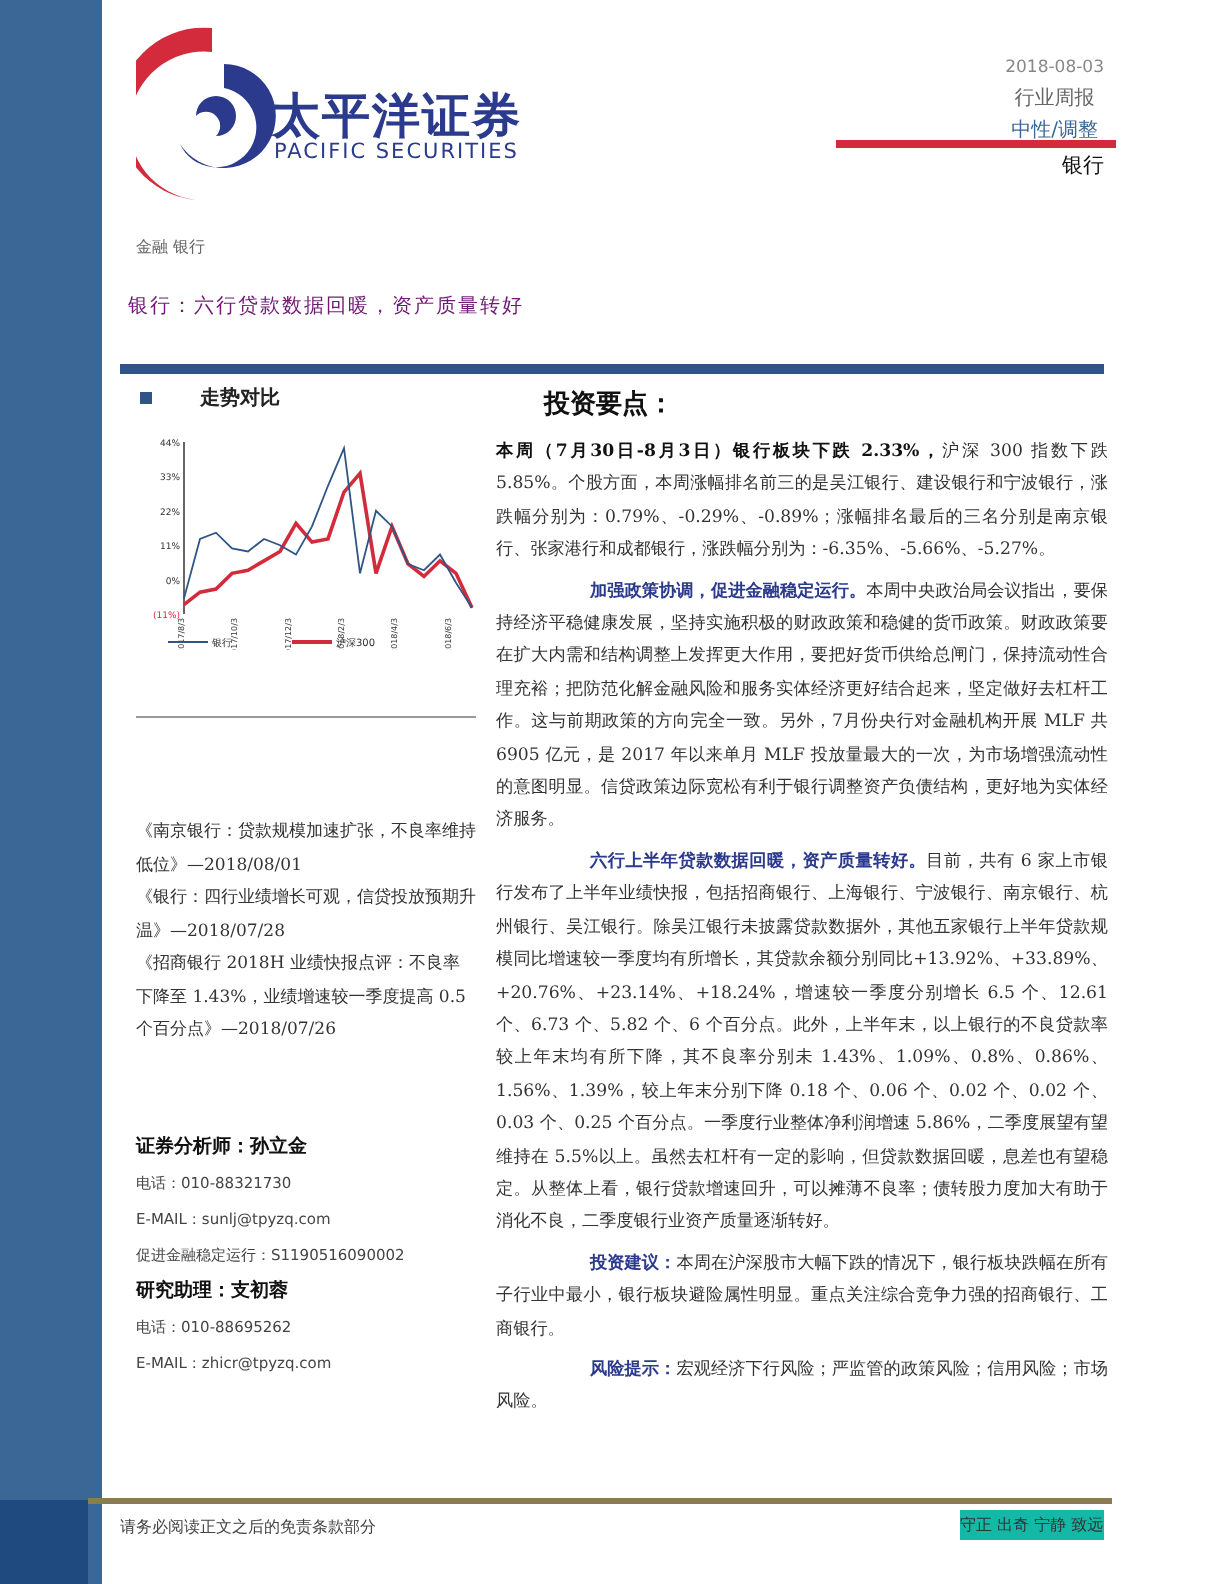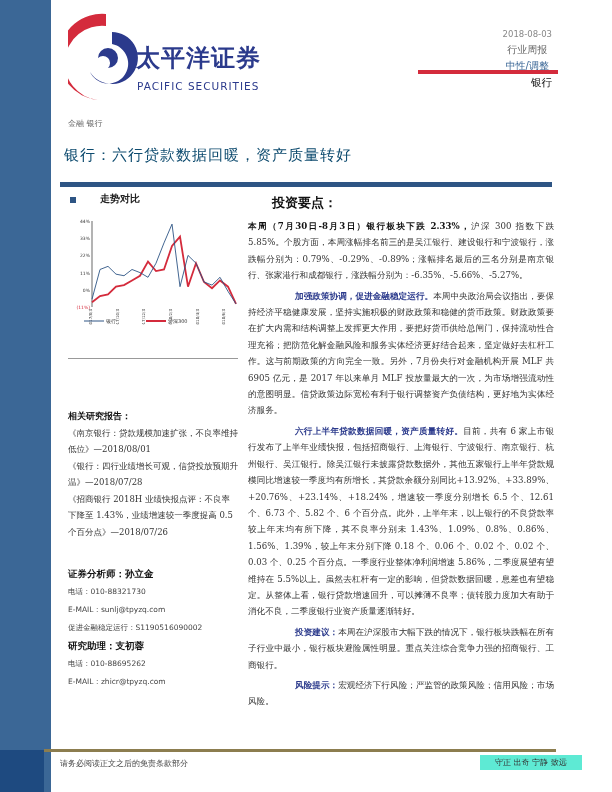--- a/index.html
+++ b/index.html
@@ -2,47 +2,47 @@
 <html><head>
 <meta charset="utf-8">
 <style>
   * { box-sizing: border-box; margin: 0; padding: 0; }
   body { width: 612px; height: 792px; background: #fff; position: relative; overflow: hidden;
          font-family: "DejaVu Serif", serif; color: #222; }
   .sidebar { position: absolute; left: 0; top: 0; width: 51px; height: 792px; background: #3b6796; }
   .sidebar-bottom { position: absolute; left: 0; top: 750px; width: 44px; height: 42px; background: #1e4a80; }
   .logo { position: absolute; left: 68px; top: 12px; width: 200px; height: 90px; }
   .logo-cn { position: absolute; left: 136px; top: 42px; font-family: "DejaVu Sans", sans-serif; font-weight: bold; font-size: 24px; color: #2b3a8c; letter-spacing: 1px; }
-  .logo-en { position: absolute; left: 137px; top: 80px; font-family: "DejaVu Sans", sans-serif; font-size: 10.5px; color: #2b3a8c; letter-spacing: 1px; }
+  .logo-en { position: absolute; left: 137px; top: 70px; font-family: "DejaVu Sans", sans-serif; font-size: 10.5px; color: #2b3a8c; letter-spacing: 1px; }
   .industry-tag { position: absolute; left: 68px; top: 118px; font-family: "DejaVu Sans", sans-serif; font-size: 8px; color: #666; }
   .meta { position: absolute; right: 60px; top: 26px; text-align: center; font-family: "DejaVu Sans", sans-serif; }
   .meta .date { font-size: 8.5px; color: #888; line-height: 16px; }
   .meta .type { font-size: 10px; color: #666; line-height: 16px; }
   .meta .rating { font-size: 10px; color: #3b6796; line-height: 16px; }
   .red-rule { position: absolute; left: 418px; top: 70px; width: 140px; height: 4px; background: #d42b3c; }
   .sector { position: absolute; right: 60px; top: 76px; font-family: "DejaVu Sans", sans-serif; font-size: 10.5px; color: #111; }
-  .title { position: absolute; left: 64px; top: 146px; font-size: 15px; color: #0c4a6e; letter-spacing: 1px; }
+  .title { position: absolute; left: 64px; top: 146px; font-size: 10px; color: #701a75; letter-spacing: 1px; }
   .blue-rule { position: absolute; left: 60px; top: 182px; width: 492px; height: 5px; background: #2e5584; }
   .trend-head { position: absolute; left: 70px; top: 192px; font-size: 10px; font-weight: bold; }
   .trend-head .sq { display: inline-block; width: 6px; height: 6px; background: #2e5584; margin-right: 24px; vertical-align: middle; }
   .chart { position: absolute; left: 70px; top: 215px; width: 170px; height: 110px; }
   .chart-rule { position: absolute; left: 68px; top: 358px; width: 170px; height: 1px; background: #999; }
   .related { position: absolute; left: 68px; top: 408px; width: 170px; font-size: 8.5px; line-height: 16.5px; color: #333; }
   .related .h { font-weight: bold; color: #111; font-size: 9px; }
   .analyst { position: absolute; left: 68px; top: 565px; width: 170px; font-size: 8px; color: #444; }
   .analyst .h { font-weight: bold; font-size: 9.5px; color: #111; line-height: 18px; }
   .analyst .row { font-family: "DejaVu Sans", sans-serif; font-size: 7.5px; line-height: 18px; }
   .main { position: absolute; left: 248px; top: 194px; width: 306px; font-size: 8.6px; line-height: 16.4px; color: #333; text-align: justify; }
   .main h2 { font-size: 13px; font-weight: bold; color: #111; margin-bottom: 6px; line-height: 18px; margin-left: 24px; }
   .main p { margin-bottom: 4px; }
   .main .b { font-weight: bold; color: #111; }
   .main .bb { font-weight: bold; color: #2b3a8c; margin-left: 47px; }
   .olive-rule { position: absolute; left: 44px; top: 749px; width: 512px; height: 3px; background: #8c7d4f; }
   .footer-left { position: absolute; left: 60px; top: 758px; font-size: 8px; color: #444; }
-  .footer-right { position: absolute; left: 480px; top: 755px; font-size: 8px; color: #333; background: #5eead4; padding: 2px 15px; }
+  .footer-right { position: absolute; left: 480px; top: 755px; font-size: 8px; color: #333; background: #14b8a6; padding: 2px 0; }
 </style>
 </head>
 <body>
 
 <div class="sidebar"></div>
 <div class="sidebar-bottom"></div>
 
 <div class="logo">
   <svg width="70" height="90" viewBox="0 0 70 90">
     <path d="M38 2 A42 42 0 0 0 30 88 A36 36 0 0 1 38 14 Z" fill="#d42b3c"></path>
@@ -88,21 +88,20 @@
       <polyline points="22,84.18181818181819 30,54.472727272727276 38,51.345454545454544 46,59.163636363636364 54,60.72727272727273 62,54.472727272727276 70,57.6 78,62.29090909090909 86,48.218181818181826 94,27.89090909090909 102,9.127272727272725 110,71.67272727272727 118,40.4 126,48.218181818181826 134,66.98181818181818 142,70.10909090909091 150,62.29090909090909 158,76.36363636363636 166,88.87272727272727" fill="none" stroke="#2e5584" stroke-width="0.9"></polyline>
       <line x1="14" x2="34" y1="106" y2="106" stroke="#2e5584" stroke-width="1"></line>
       <text x="36" y="108" font-size="5" fill="#333" font-family="DejaVu Sans, sans-serif">银行</text>
       <line x1="76" x2="96" y1="106" y2="106" stroke="#d42b3c" stroke-width="2"></line>
       <text x="98" y="108" font-size="5" fill="#333" font-family="DejaVu Sans, sans-serif">沪深300</text>
     </svg>
 </div>
 <div class="chart-rule"></div>
 
 <div class="related">
-  <div class="h">相关研究报告：</div>
   <div>《南京银行：贷款规模加速扩张，不良率维持低位》—2018/08/01</div>
   <div>《银行：四行业绩增长可观，信贷投放预期升温》—2018/07/28</div>
   <div>《招商银行 2018H 业绩快报点评：不良率下降至 1.43%，业绩增速较一季度提高 0.5 个百分点》—2018/07/26</div>
 </div>
 
 <div class="analyst">
   <div class="h">证券分析师：孙立金</div>
   <div class="row">电话：010-88321730</div>
   <div class="row">E-MAIL：sunlj@tpyzq.com</div>
   <div class="row">促进金融稳定运行：S1190516090002</div>

